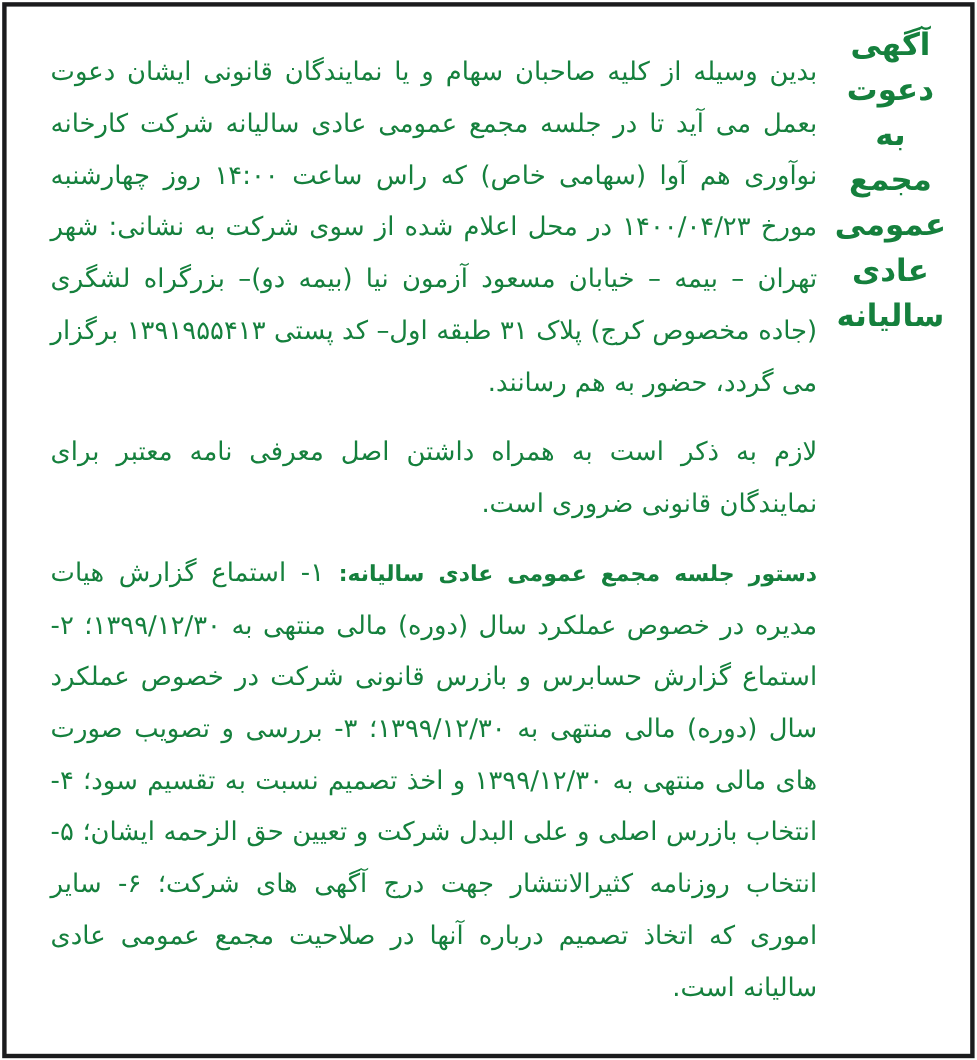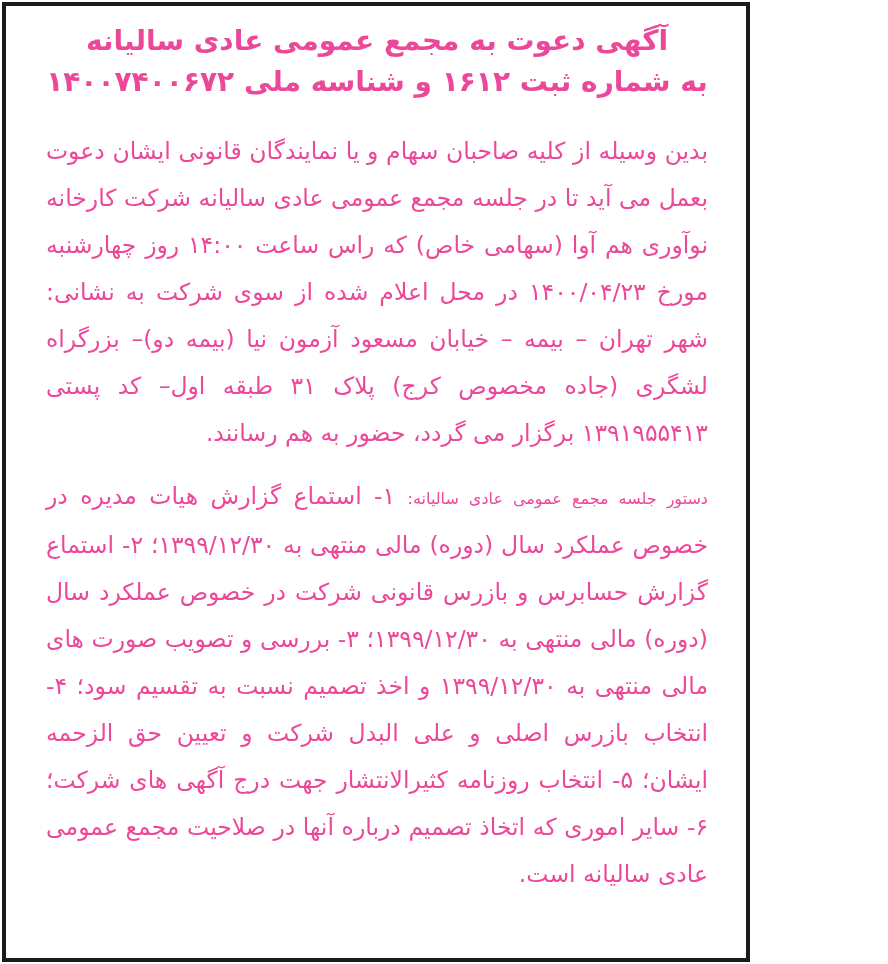--- a/index.html
+++ b/index.html
@@ -9,29 +9,29 @@
     height: 964px;
     background: #ffffff;
     font-family: "DejaVu Sans", sans-serif;
     overflow: hidden;
   }
 
   .sheet {
     position: absolute;
     left: 2px;
     top: 2px;
-    width: 748px;
+    width: 884px;
     height: 960px;
     border: 4px solid #1b1b1d;
     background: #ffffff;
-    color: #ec4899;
+    color: #15803d;
     direction: rtl;
     padding: 10px 22px 12px 24px;
     display: flex;
-    flex-direction: column;
+    flex-direction: row;
     overflow: hidden;
   }
 
   .notice-header {
     text-align: center;
     font-weight: bold;
     font-size: 28px;
     line-height: 41px;
     padding-top: 4px;
     letter-spacing: 0;
@@ -43,44 +43,44 @@
     margin-top: 10px;
     font-size: 23.5px;
     line-height: 47px;
     text-align: justify;
     text-justify: inter-word;
     overflow: hidden;
   }
   .notice-body p { margin: 16px; }
 
   .agenda-lead {
-    font-weight: normal;
-    font-size: 16px;
+    font-weight: bold;
+    font-size: 20px;
   }
 
   .notice-footer {
     flex: 0 0 auto;
     text-align: left;
     direction: rtl;
     font-weight: bold;
     font-size: 32px;
     line-height: 44px;
     padding: 2px 4px 4px 4px;
   }
   .notice-footer .sig { display: inline-block; }
 </style>
 </head>
 <body>
 
 <div class="sheet">
 
   <div class="notice-header">
     <span class="hline">آگهی دعوت به مجمع عمومی عادی سالیانه</span>
-    <span class="hline">به شماره ثبت ۱۶۱۲ و شناسه ملی ۱۴۰۰۷۴۰۰۶۷۲</span>
   </div>
 
   <div class="notice-body">
     <p>بدین وسیله از کلیه صاحبان سهام و یا نمایندگان قانونی ایشان دعوت بعمل می آید تا در جلسه مجمع عمومی عادی سالیانه شرکت کارخانه نوآوری هم آوا (سهامی خاص) که راس ساعت ۱۴:۰۰ روز چهارشنبه مورخ ۱۴۰۰/۰۴/۲۳ در محل اعلام شده از سوی شرکت به نشانی: شهر تهران – بیمه – خیابان مسعود آزمون نیا (بیمه دو)– بزرگراه لشگری (جاده مخصوص کرج) پلاک ۳۱ طبقه اول– کد پستی ۱۳۹۱۹۵۵۴۱۳ برگزار می گردد، حضور به هم رسانند.</p>
+    <p>لازم به ذکر است به همراه داشتن اصل معرفی نامه معتبر برای نمایندگان قانونی ضروری است.</p>
     <p><span class="agenda-lead">دستور جلسه مجمع عمومی عادی سالیانه:</span><span> ۱- استماع گزارش هیات مدیره در خصوص عملکرد سال (دوره) مالی منتهی به ۱۳۹۹/۱۲/۳۰؛ ۲- استماع گزارش حسابرس و بازرس قانونی شرکت در خصوص عملکرد سال (دوره) مالی منتهی به ۱۳۹۹/۱۲/۳۰؛ ۳- بررسی و تصویب صورت های مالی منتهی به ۱۳۹۹/۱۲/۳۰ و اخذ تصمیم نسبت به تقسیم سود؛ ۴- انتخاب بازرس اصلی و علی البدل شرکت و تعیین حق الزحمه ایشان؛ ۵- انتخاب روزنامه کثیرالانتشار جهت درج آگهی های شرکت؛ ۶- سایر اموری که اتخاذ تصمیم درباره آنها در صلاحیت مجمع عمومی عادی سالیانه است.</span></p>
   </div>
 
 
 </div>
 
 </body></html>

